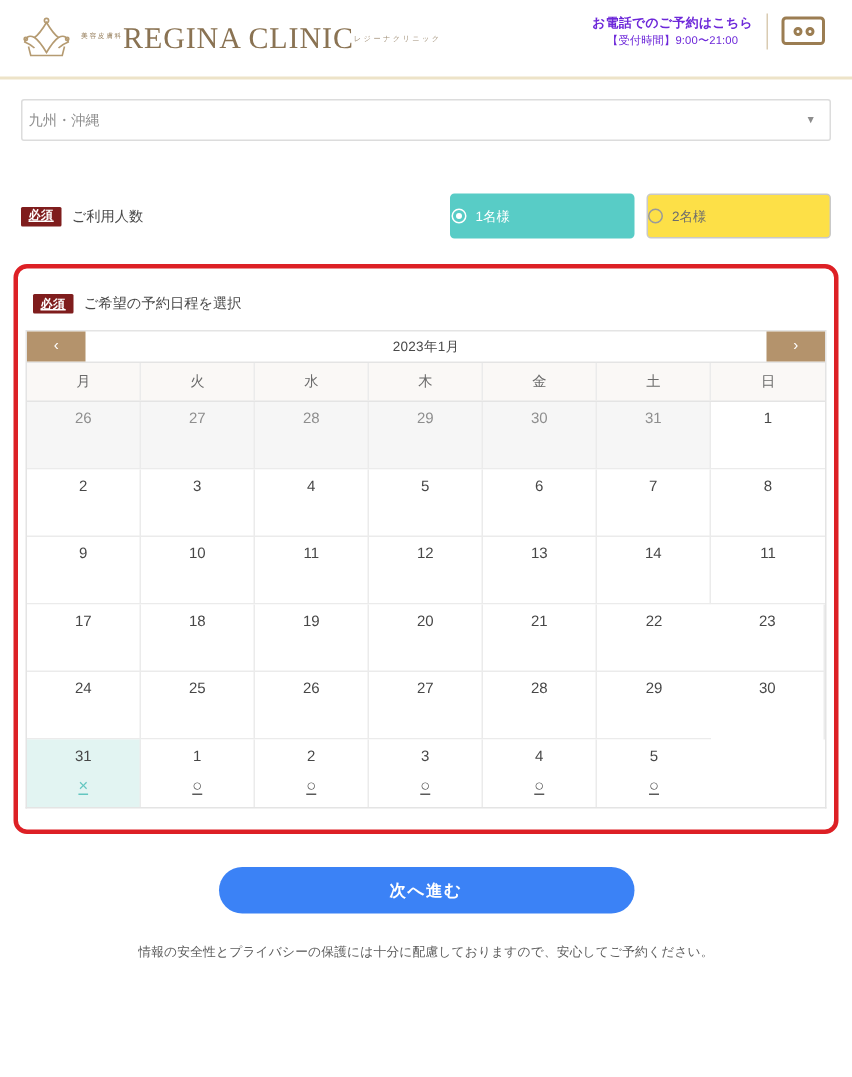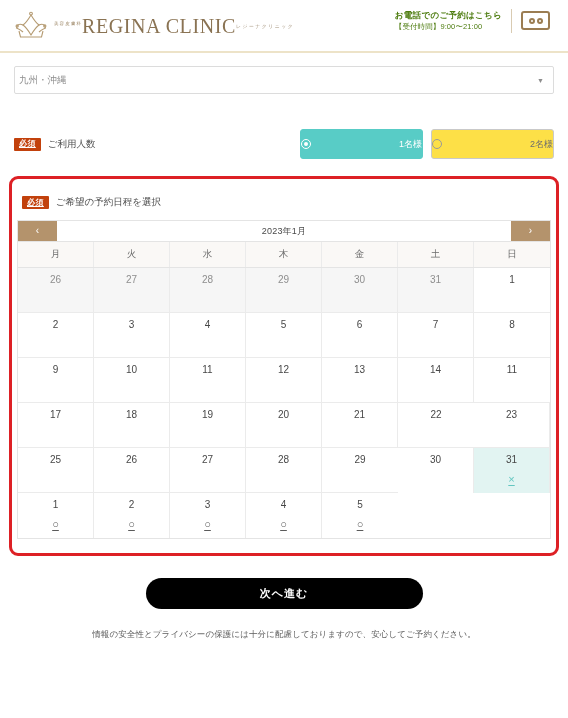--- a/index.html
+++ b/index.html
@@ -64,21 +64,22 @@
   }
 
   .tel-block {
     position: absolute;
     right: 10px;
     top: 9px;
     display: flex;
     align-items: center;
   }
   .tel-copy {
-    color: #4d7c0f;
+    text-align: center;
+    color: #6d28d9;
     padding-right: 9px;
     border-right: 1px solid #d9cbb2;
     margin-right: 9px;
   }
   .tel-copy .l1 {
     font-size: 8.5px;
     font-weight: bold;
     letter-spacing: 0.3px;
     line-height: 1.45;
     white-space: nowrap;
@@ -138,21 +139,21 @@
   }
   .caret {
     font-size: 7px;
     color: #8d8d8d;
     line-height: 1;
   }
 
   
   .badge {
     display: inline-block;
-    background: #c2410c;
+    background: #7f1d1d;
     color: #fff;
     font-size: 8px;
     font-weight: bold;
     letter-spacing: 0.4px;
     padding: 2.5px 5px 2.5px 5px;
     border-radius: 1px;
     line-height: 1;
     vertical-align: middle;
     text-decoration: underline;
   }
@@ -176,21 +177,21 @@
     margin-left: auto;
     display: flex;
     gap: 8px;
   }
   .opt {
     width: 123px;
     height: 30px;
     border-radius: 3px;
     display: flex;
     align-items: center;
-    justify-content: space-between;
+    justify-content: flex-start;
     font-size: 9px;
     box-sizing: border-box;
   }
   .opt.selected {
     background: #58ccc6;
     border: 1px solid #58ccc6;
     color: #ffffff;
   }
   .opt.unselected {
     background: #fde047;
@@ -321,21 +322,21 @@
 
   
   .submit-wrap {
     display: flex;
     justify-content: center;
     margin-top: 22px;
   }
   .submit-btn {
     width: 277px;
     height: 31px;
-    background: #000000;
+    background: #3b82f6;
     color: #ffffff;
     border: none;
     border-radius: 16px;
     font-size: 11px;
     font-weight: bold;
     letter-spacing: 1px;
     font-family: inherit;
   }
   .footnote {
     text-align: center;
@@ -504,20 +505,23 @@
         <div class="cell">
           <div class="daynum">21</div>
         </div>
         <div class="cell nth7">
           <div class="daynum">22</div>
         </div>
         <div class="cell">
           <div class="daynum">23</div>
         </div>
         <div class="cell">
+          <div class="daynum">24</div>
+        </div>
+        <div class="cell">
           <div class="daynum">25</div>
         </div>
         <div class="cell">
           <div class="daynum">26</div>
         </div>
         <div class="cell">
           <div class="daynum">27</div>
         </div>
         <div class="cell">
           <div class="daynum">28</div>

